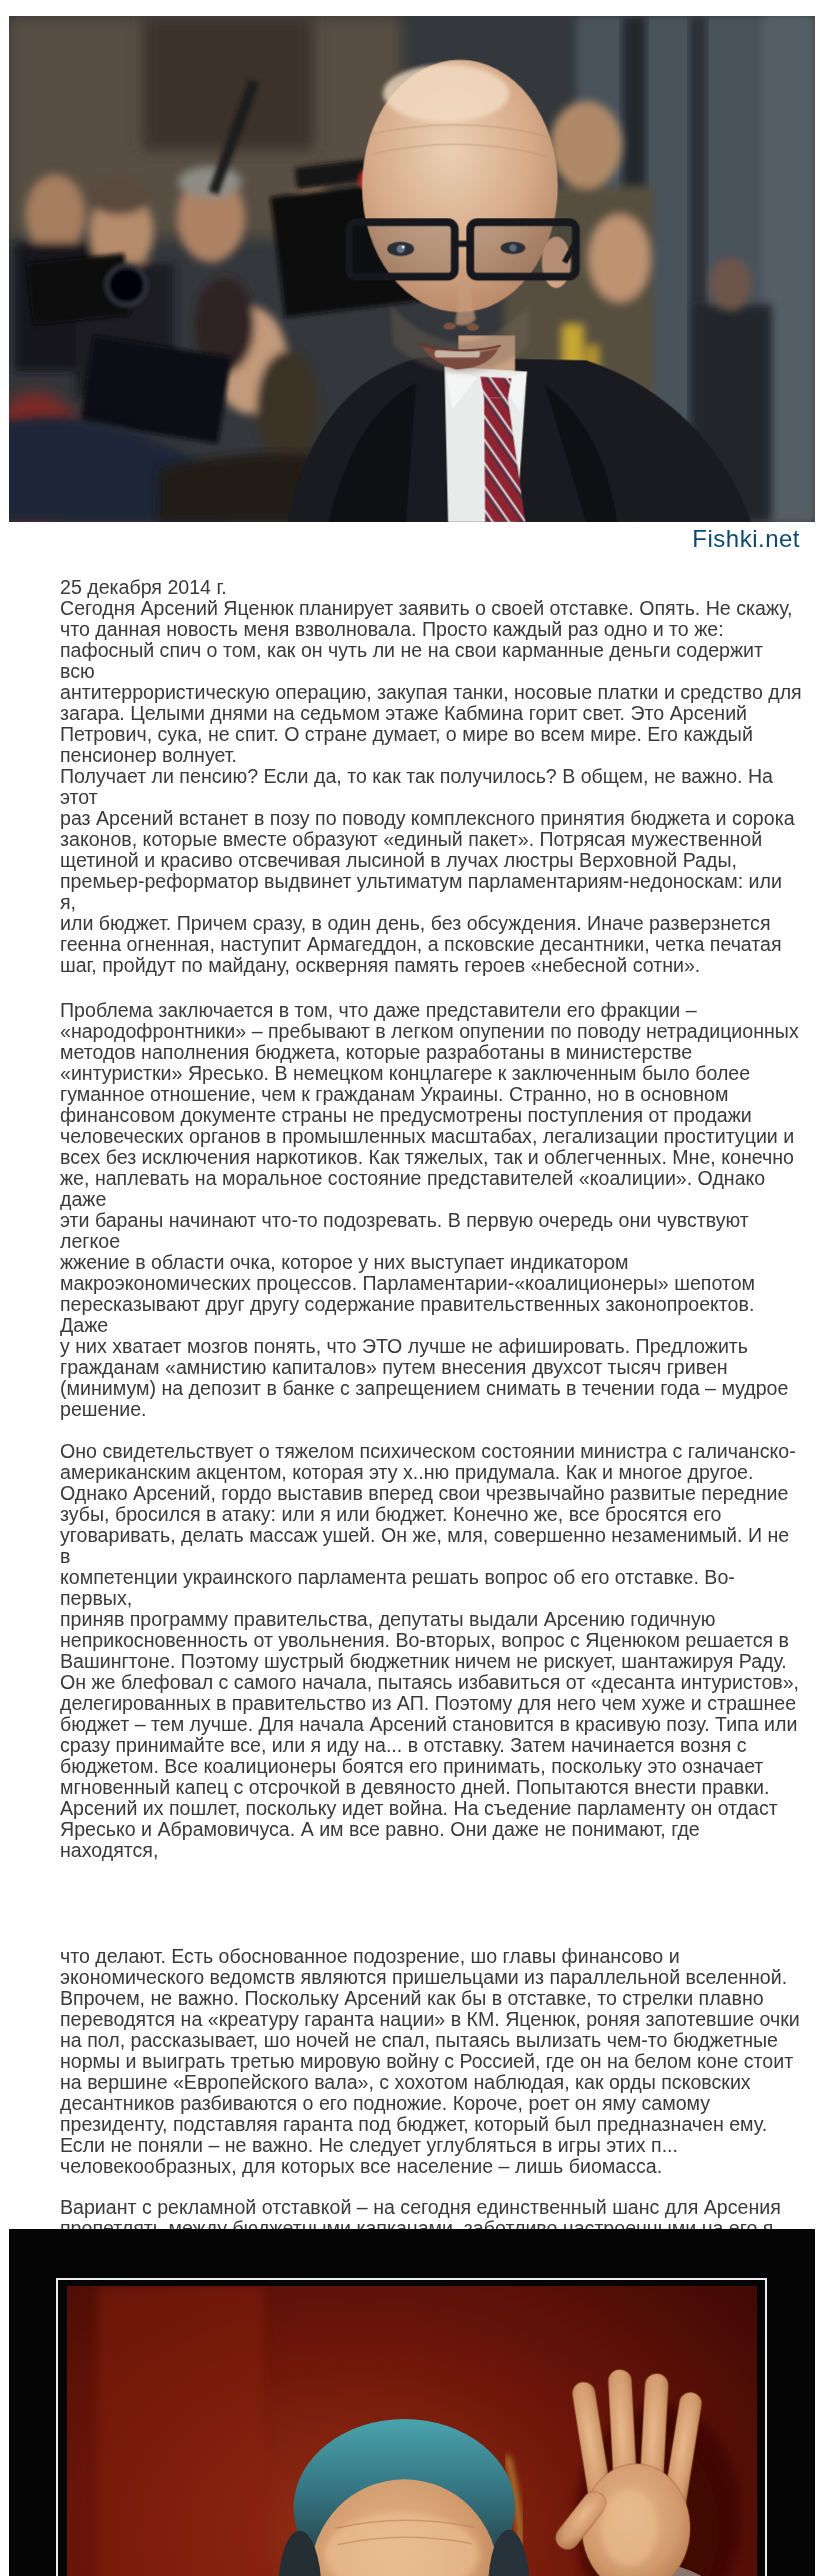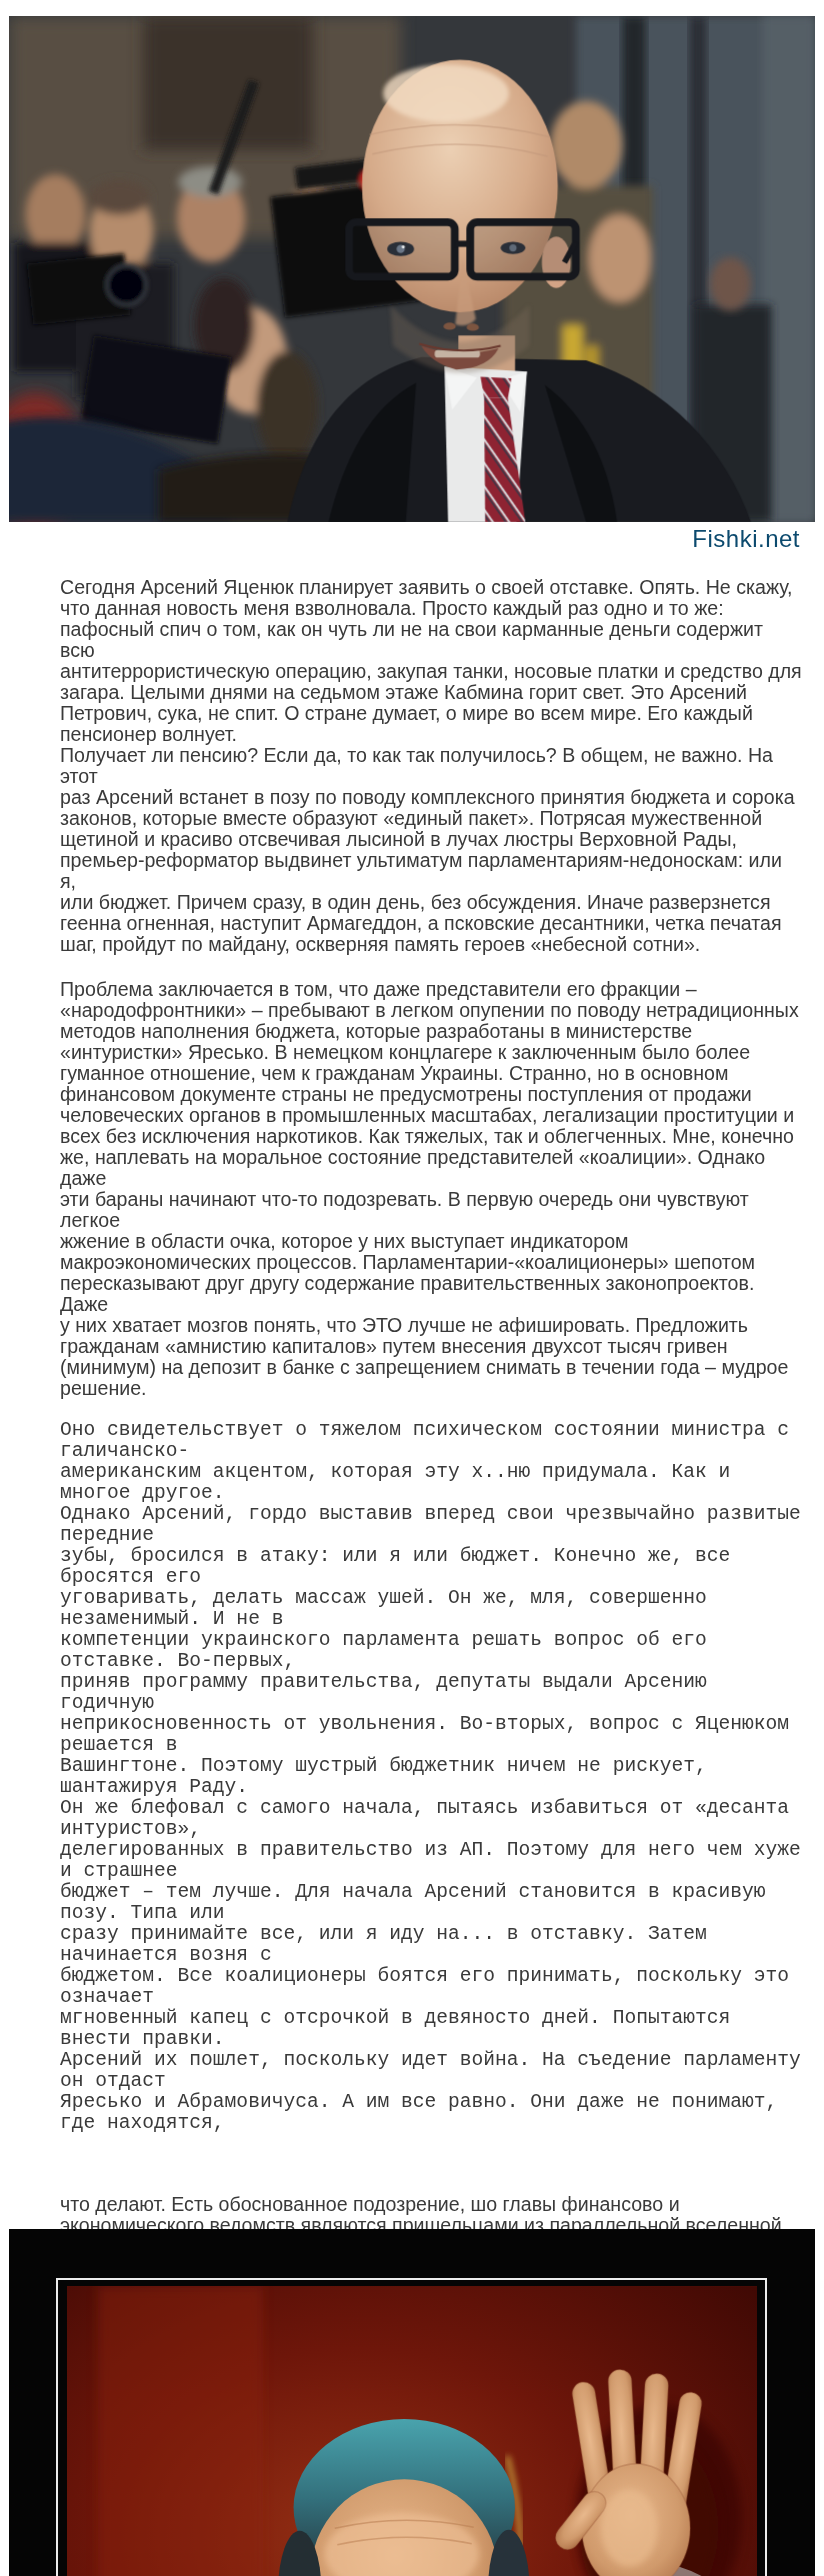--- a/index.html
+++ b/index.html
@@ -8,21 +8,21 @@
   
   .press-photo{position:absolute;left:9.3px;top:15.5px;width:806px;height:506px;overflow:hidden;background:#34373b;}
   .press-photo svg{display:block;}
   
   .wm-top{position:absolute;top:526px;right:24px;font-size:24px;line-height:1.1;
           color:#0c4a6e;letter-spacing:0.5px;}
   
   .article{position:absolute;left:60px;top:577px;width:742px;color:#3a3a3a;
            font-size:19.6px;line-height:21px;}
   .article .line, .para{white-space:pre-line;}
-  .p0{margin-bottom:24px;} .p1{margin-bottom:20.6px;margin-top:8px;} .p2{margin-bottom:60px;font-family:Liberation Mono, monospace;}
+  .p0{margin-bottom:24px;} .p1{margin-bottom:20.6px;margin-top:8px;} .p2{margin-bottom:85px;}
   .p3{margin-bottom:20.6px;} .p4{margin-bottom:0;}
   
   .poster{position:absolute;left:9.3px;top:2229px;width:806px;height:828px;background:#050505;}
   .poster-frame{position:absolute;left:47px;top:49px;width:711px;height:536px;
                 border:2.1px solid #ededed;box-sizing:border-box;}
   .poster-photo{position:absolute;left:58px;top:57px;width:690px;height:521px;overflow:hidden;background:#55100a;}
 </style>
 </head>
 <body>
 
@@ -140,20 +140,21 @@
         <path d="M 800 640 Q 875 665 950 645 Q 930 684 868 686 Q 820 674 800 640 Z" fill="#7c4a3e"></path>
         <rect x="826" y="648" width="88" height="15" rx="6" fill="#cdbfae" opacity="0.9"></rect>
         <path d="M 796 636 Q 875 660 954 640" stroke="#69382e" stroke-width="4" fill="none"></path>
       </g>
     </svg>
   </div>
 
   <div class="wm-top">Fishki.net</div>
 
   <div class="article">
+    <div class="line">25 декабря 2014 г.</div>
     <div>
         <div class="para p0">Сегодня Арсений Яценюк планирует заявить о своей отставке. Опять. Не скажу,
 что данная новость меня взволновала. Просто каждый раз одно и то же:
 пафосный спич о том, как он чуть ли не на свои карманные деньги содержит всю
 антитеррористическую операцию, закупая танки, носовые платки и средство для
 загара. Целыми днями на седьмом этаже Кабмина горит свет. Это Арсений
 Петрович, сука, не спит. О стране думает, о мире во всем мире. Его каждый
 пенсионер волнует.
 Получает ли пенсию? Если да, то как так получилось? В общем, не важно. На этот
 раз Арсений встанет в позу по поводу комплексного принятия бюджета и сорока

